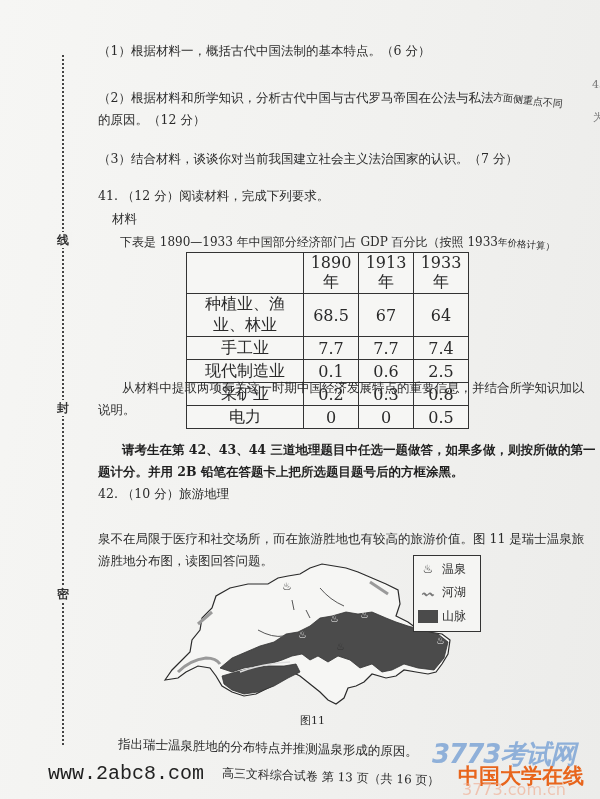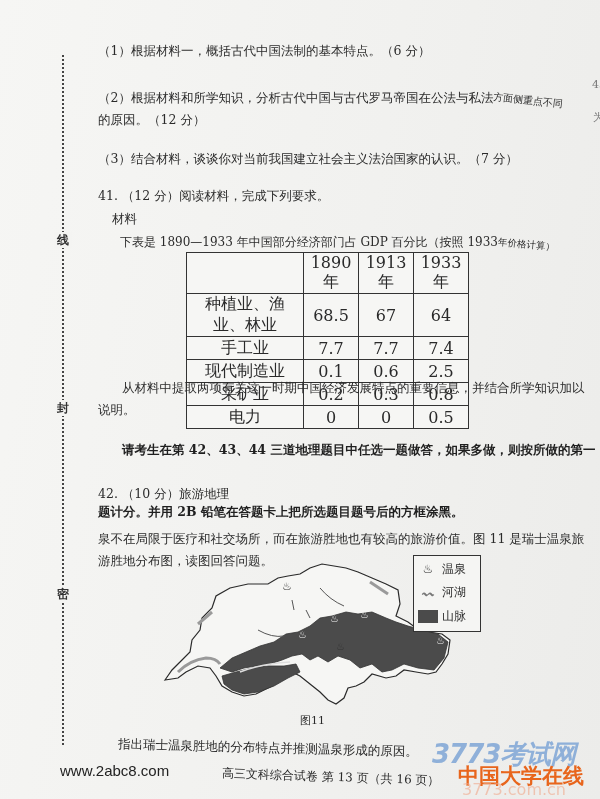--- a/index.html
+++ b/index.html
@@ -81,23 +81,23 @@
     }
     .legend-swatch-mtn {
       width: 20px; height: 13px; background: #4b4b4b;
     }
     .figure-caption {
       position: absolute; left: 300px; top: 713px;
       font-size: 11px;
     }
 
     .footer-url {
-      position: absolute; left: 60px; top: 762px;
-      font-family: Liberation Sans, sans-serif;
-      font-size: 15px; color: #222;
+      position: absolute; left: 48px; top: 762px;
+      font-family: Liberation Mono, monospace;
+      font-size: 20px; color: #222;
     }
     .footer-page {
       position: absolute; left: 222px; top: 765px;
       font-size: 12px;
       transform: rotate(2deg);
       transform-origin: left center;
     }
     .wm1 {
       position: absolute; left: 432px; top: 737px;
       font-family: "DejaVu Sans", "Liberation Sans", sans-serif;
@@ -180,21 +180,21 @@
       <td>0</td>
       <td>0.5</td>
     </tr>
   </tbody>
     </table>
 
   <div class="text" style="left:122px; top:379px;">从材料中提取两项有关这一时期中国经济发展特点的重要信息，并结合所学知识加以</div>
   <div class="text" style="left:98px; top:401px;">说明。</div>
 
   <div class="text bold" style="left:122px; top:441px;">请考生在第 42、43、44 三道地理题目中任选一题做答，如果多做，则按所做的第一</div>
-  <div class="text bold" style="left:98px; top:463px;margin-top:40px;">题计分。并用 2B 铅笔在答题卡上把所选题目题号后的方框涂黑。</div>
+  <div class="text bold" style="left:98px; top:463px;">题计分。并用 2B 铅笔在答题卡上把所选题目题号后的方框涂黑。</div>
 
   <div class="text" style="left:98px; top:485px;">42.  （10 分）旅游地理</div>
   <div class="text" style="left:98px; top:530px;">泉不在局限于医疗和社交场所，而在旅游胜地也有较高的旅游价值。图 11 是瑞士温泉旅</div>
   <div class="text" style="left:98px; top:552px;text-align:center;">游胜地分布图，读图回答问题。</div>
 
   <svg class="map-wrap" viewBox="0 0 300 150" width="300" height="150">
 
     <path d="M 5 120 L 12 110 L 22 100 L 30 92 L 32 80 L 40 70 L 42 58 L 52 48 L 56 36 L 70 28 L 88 24 L 108 24 L 118 18 L 128 16 L 140 14 L 150 8 L 162 4 L 174 6 L 186 8 L 198 12 L 212 18 L 226 24 L 238 30 L 240 44 L 236 56 L 248 62 L 256 68 L 268 72 L 282 74 L 290 80 L 288 94 L 282 104 L 276 112 L 268 114 L 256 112 L 244 110 L 236 116 L 226 118 L 212 114 L 204 122 L 196 126 L 188 128 L 184 138 L 176 144 L 168 140 L 160 132 L 150 124 L 140 116 L 132 112 L 124 116 L 112 126 L 96 134 L 84 136 L 72 132 L 62 126 L 56 116 L 50 108 L 38 106 L 26 112 L 18 118 Z" fill="#f6f6f4" stroke="#2a2a2a" stroke-width="1.2"></path>
 
     <path d="M 60 108 L 72 98 L 86 92 L 100 86 L 114 82 L 126 74 L 138 72 L 150 66 L 160 58 L 172 56 L 186 52 L 198 54 L 212 52 L 226 58 L 236 62 L 248 66 L 262 70 L 278 74 L 288 82 L 284 98 L 274 110 L 258 108 L 244 104 L 232 110 L 222 112 L 212 104 L 200 108 L 190 100 L 178 96 L 168 102 L 158 96 L 150 100 L 142 94 L 132 96 L 122 100 L 110 104 L 96 106 L 84 108 L 72 112 Z" fill="#4b4b4b" stroke="#333" stroke-width="0.8"></path>

